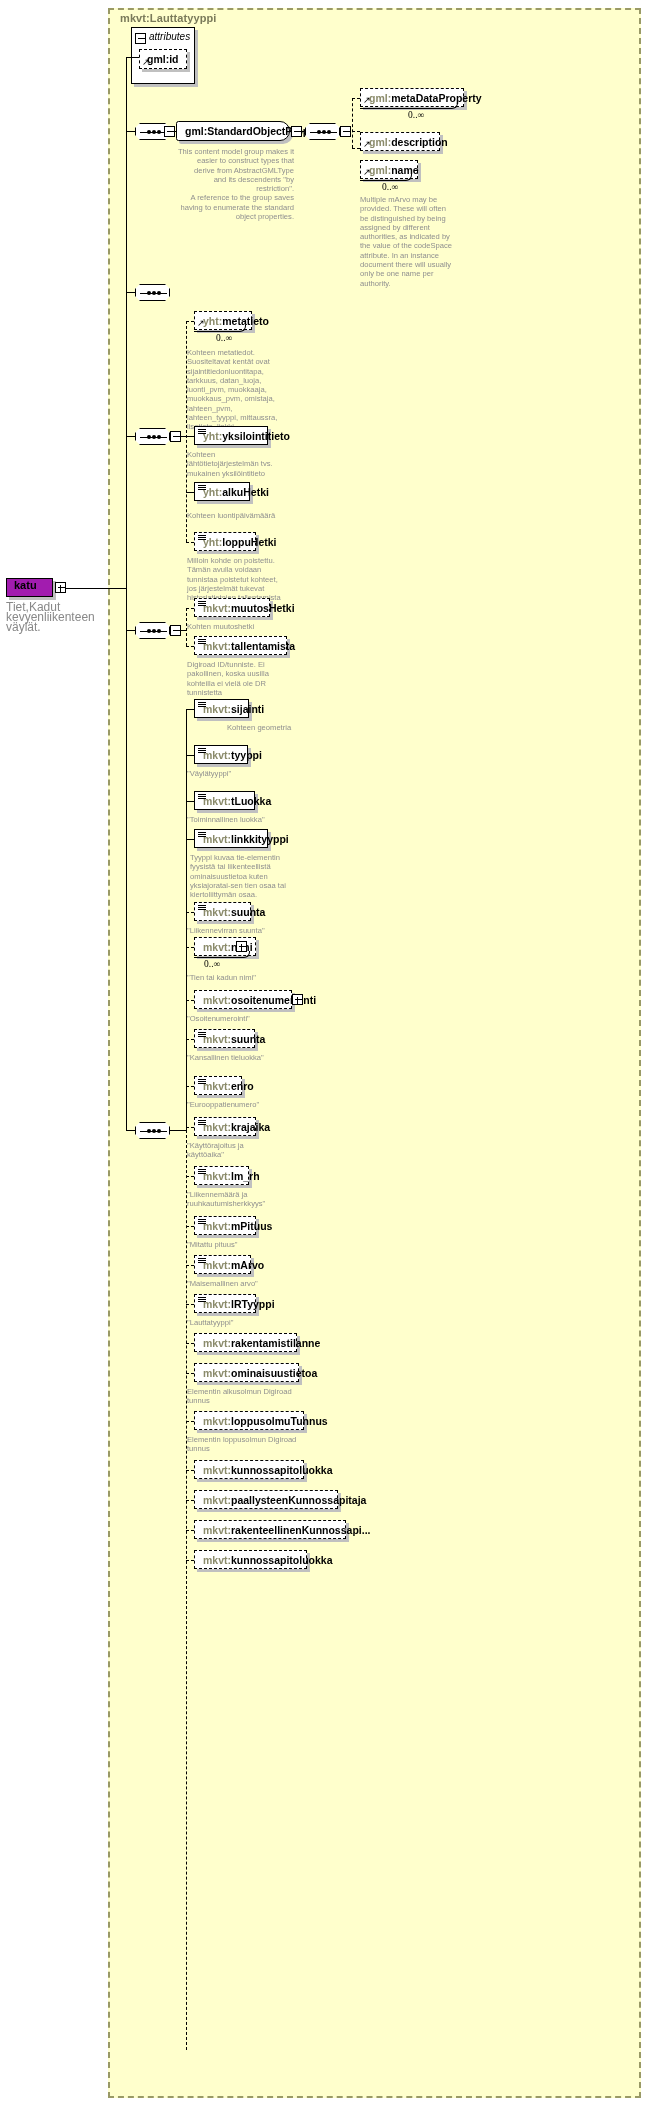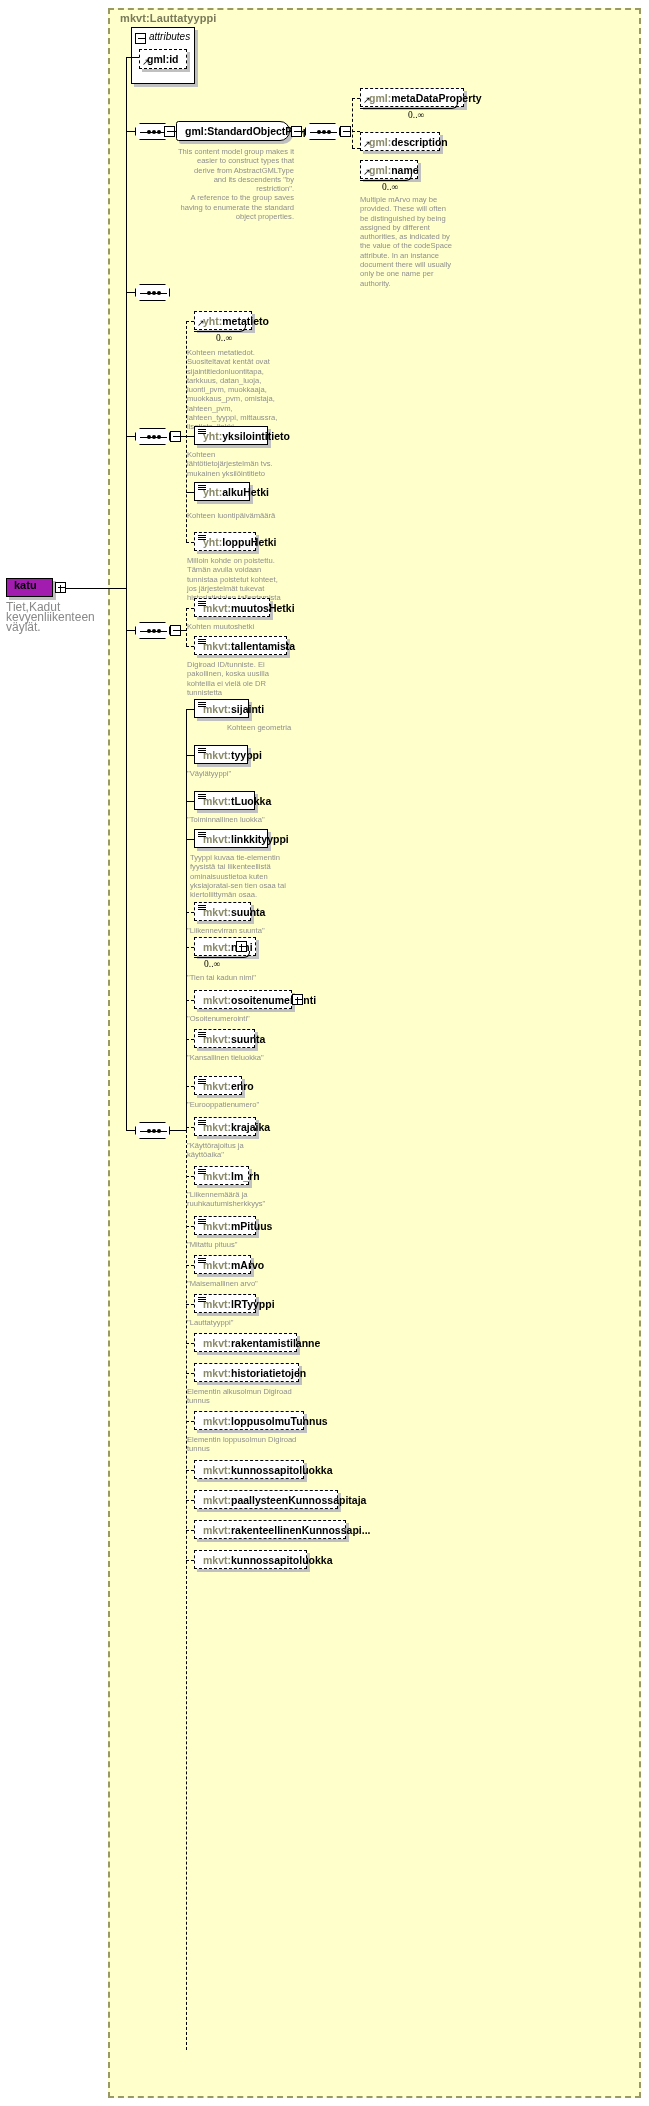--- a/index.html
+++ b/index.html
@@ -571,21 +571,21 @@
 
 <div class="dline-h" style="left:186px; top:1343px; width:8px;"></div>
 <div class="el optional" style="left:194px; top:1333px; width:103px; height:19px;">
   <span class="prefix">mkvt:</span>
     <span class="lname">rakentamistilanne</span>
 </div>
 
 <div class="dline-h" style="left:186px; top:1373px; width:8px;"></div>
 <div class="el optional" style="left:194px; top:1363px; width:105px; height:19px;">
   <span class="prefix">mkvt:</span>
-    <span class="lname">historiatietojen</span>
+    <span class="lname">ominaisuustietoa</span>
 </div>
 <div class="note doc" style="left:187px; top:1387px; width:125px;">Elementin alkusolmun Digiroad
 tunnus</div>
 
 <div class="dline-h" style="left:186px; top:1421px; width:8px;"></div>
 <div class="el optional" style="left:194px; top:1411px; width:110px; height:19px;">
   <span class="prefix">mkvt:</span>
     <span class="lname">loppusolmuTunnus</span>
 </div>
 <div class="note doc" style="left:187px; top:1435px; width:125px;">Elementin loppusolmun Digiroad

